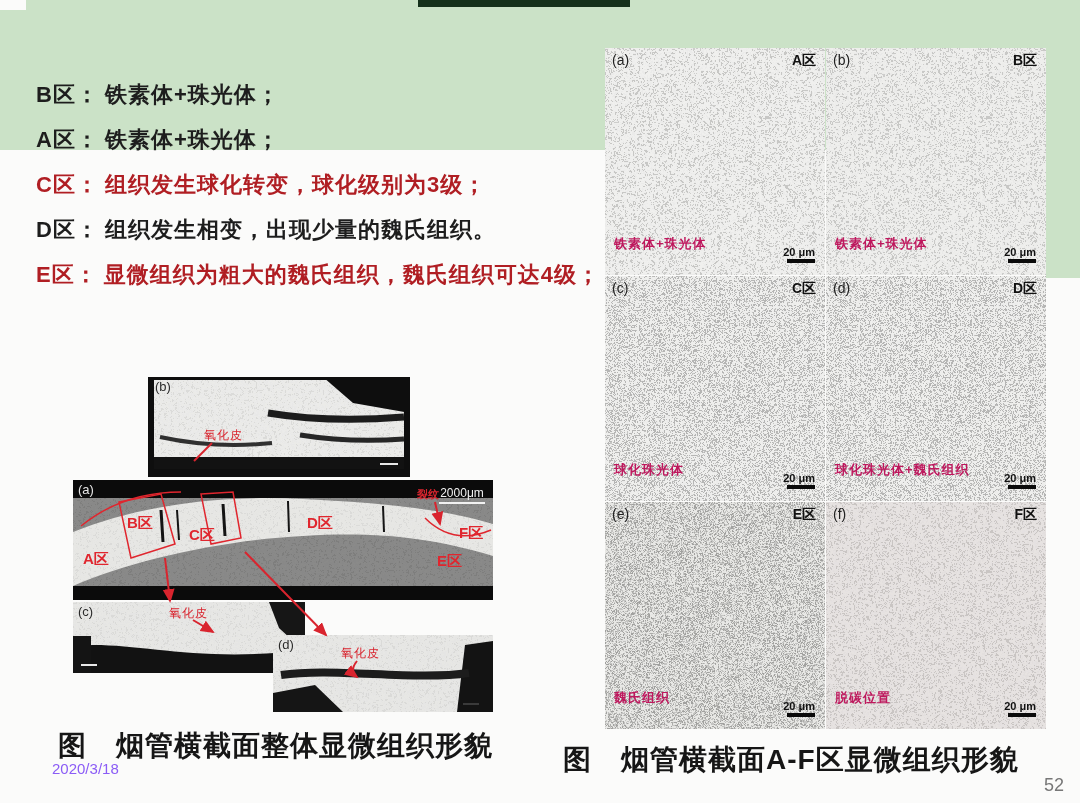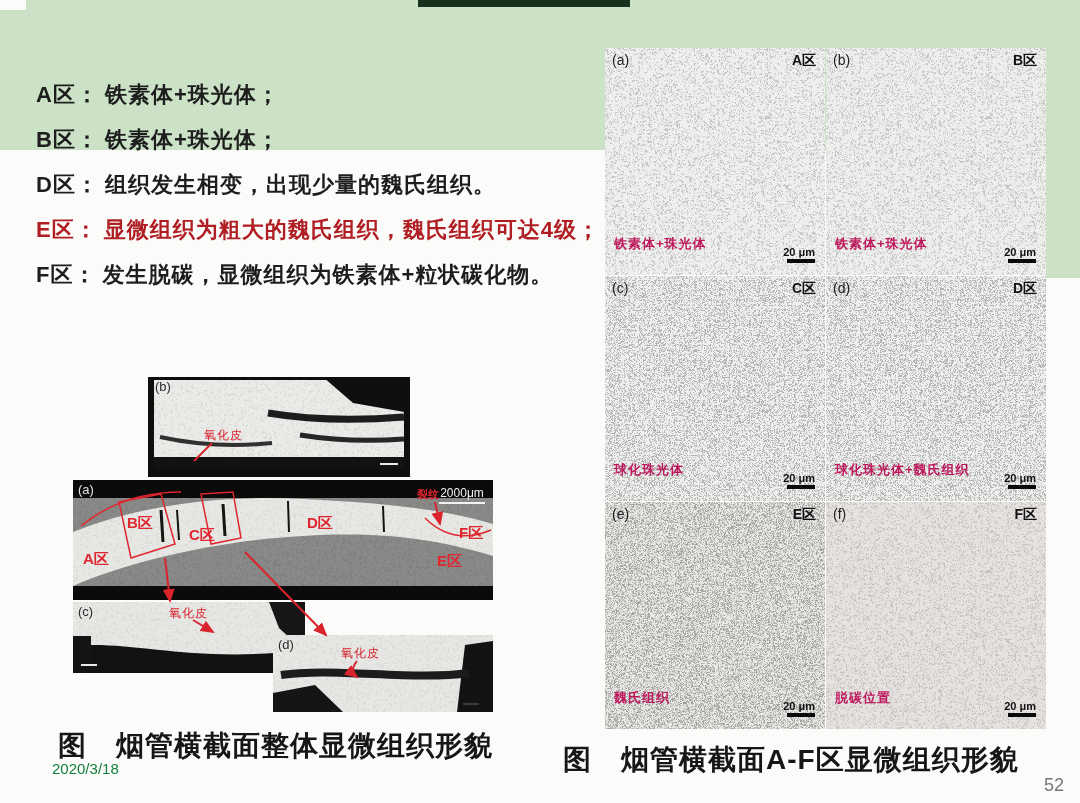--- a/index.html
+++ b/index.html
@@ -40,21 +40,21 @@
   .pzone{position:absolute;right:9px;top:4px;font-size:14px;font-weight:700;color:#111;z-index:3;}
   .pann{position:absolute;left:9px;bottom:22px;font-size:13px;font-weight:700;color:#be185d;z-index:3;letter-spacing:1px;}
   .pscale{position:absolute;right:10px;bottom:12px;z-index:3;text-align:center;}
   .pscale em{font-style:normal;font-size:11px;font-weight:700;color:#111;display:block;}
   .pscale .bar{display:block;width:28px;height:4px;background:#0a0a0a;margin-top:1px;margin-left:auto;}
 
   
   .caption{position:absolute;font-size:28px;font-weight:700;color:#161616;letter-spacing:1px;white-space:nowrap;}
   .caption-left{left:58px;top:727px;}
   .caption-right{left:563px;top:741px;}
-  .slide-date{position:absolute;left:52px;top:760px;font-size:15px;color:#15803d;z-index:0;}
+  .slide-date{position:absolute;left:52px;top:760px;font-size:15px;color:#8b5cf6;z-index:0;}
   .page-num{position:absolute;left:1044px;top:775px;font-size:18px;color:#777;}
 </style>
 </head>
 <body>
 
 <svg width="0" height="0" style="position:absolute" aria-hidden="true">
   <defs>
     <filter id="texSparse" x="0%" y="0%" width="100%" height="100%">
       <feTurbulence type="fractalNoise" baseFrequency="0.25" numOctaves="2" seed="11"></feTurbulence>
       <feColorMatrix type="saturate" values="0"></feColorMatrix>
@@ -102,25 +102,25 @@
 </svg>
 
 <div class="slide">
 
   <div class="green-band"></div>
   <div class="green-band-right"></div>
   <div class="corner-notch"></div>
   <div class="dark-strip"></div>
 
   <div class="zone-list">
+    <div class="zone-line black"><span class="zl-label">B区：</span><span>铁素体+珠光体；</span></div>
     <div class="zone-line black"><span class="zl-label">A区：</span><span>铁素体+珠光体；</span></div>
-    <div class="zone-line black"><span class="zl-label">B区：</span><span>铁素体+珠光体；</span></div>
+    <div class="zone-line red"><span class="zl-label">C区：</span><span>组织发生球化转变，球化级别为3级；</span></div>
     <div class="zone-line black"><span class="zl-label">D区：</span><span>组织发生相变，出现少量的魏氏组织。</span></div>
     <div class="zone-line red"><span class="zl-label">E区：</span><span>显微组织为粗大的魏氏组织，魏氏组织可达4级；</span></div>
-    <div class="zone-line black"><span class="zl-label">F区：</span><span>发生脱碳，显微组织为铁素体+粒状碳化物。</span></div>
   </div>
 
   <div class="mpanel" style="left:148px;top:377px;width:262px;height:100px;">
     <svg width="262" height="100">
       <rect width="262" height="100" fill="#0e0e0e"></rect>
       <rect x="6" y="3" width="250" height="86" fill="#d9d9d6"></rect>
       <rect x="6" y="3" width="250" height="86" filter="url(#texSoft)" opacity="0.75"></rect>
       <polygon points="175,0 262,0 262,36 205,26" fill="#0e0e0e"></polygon>
       <path d="M120,36 q60,10 136,4" stroke="#1c1c1c" stroke-width="7" fill="none"></path>
       <path d="M152,58 q50,8 104,4" stroke="#262626" stroke-width="5" fill="none"></path>

